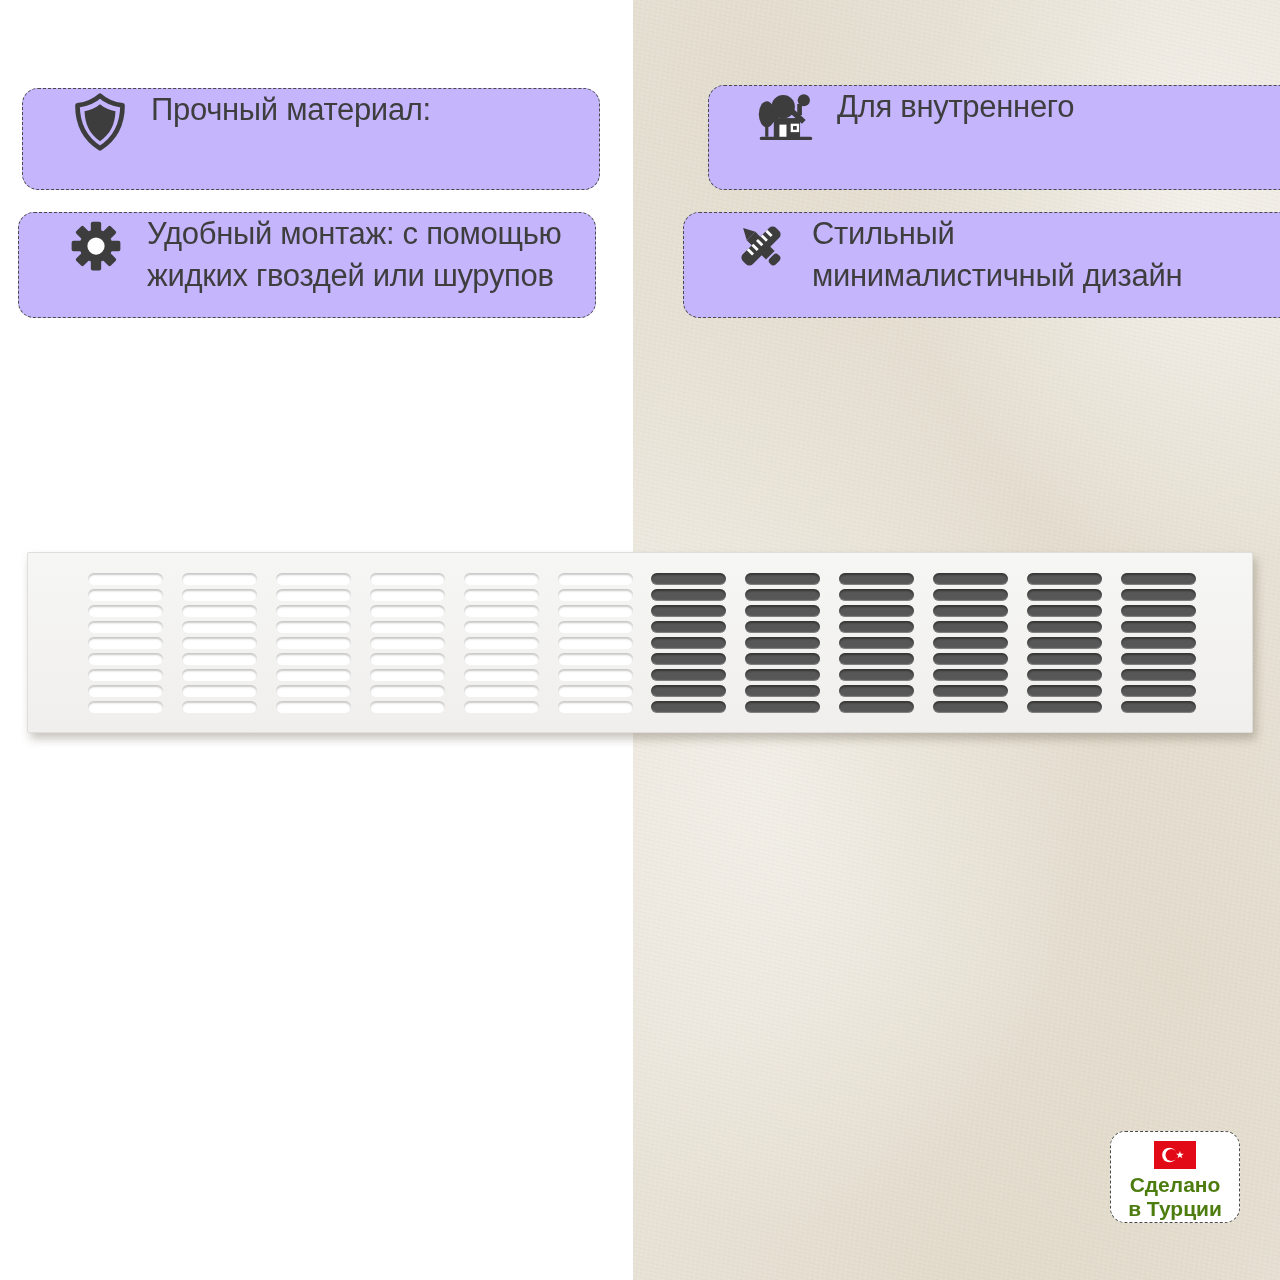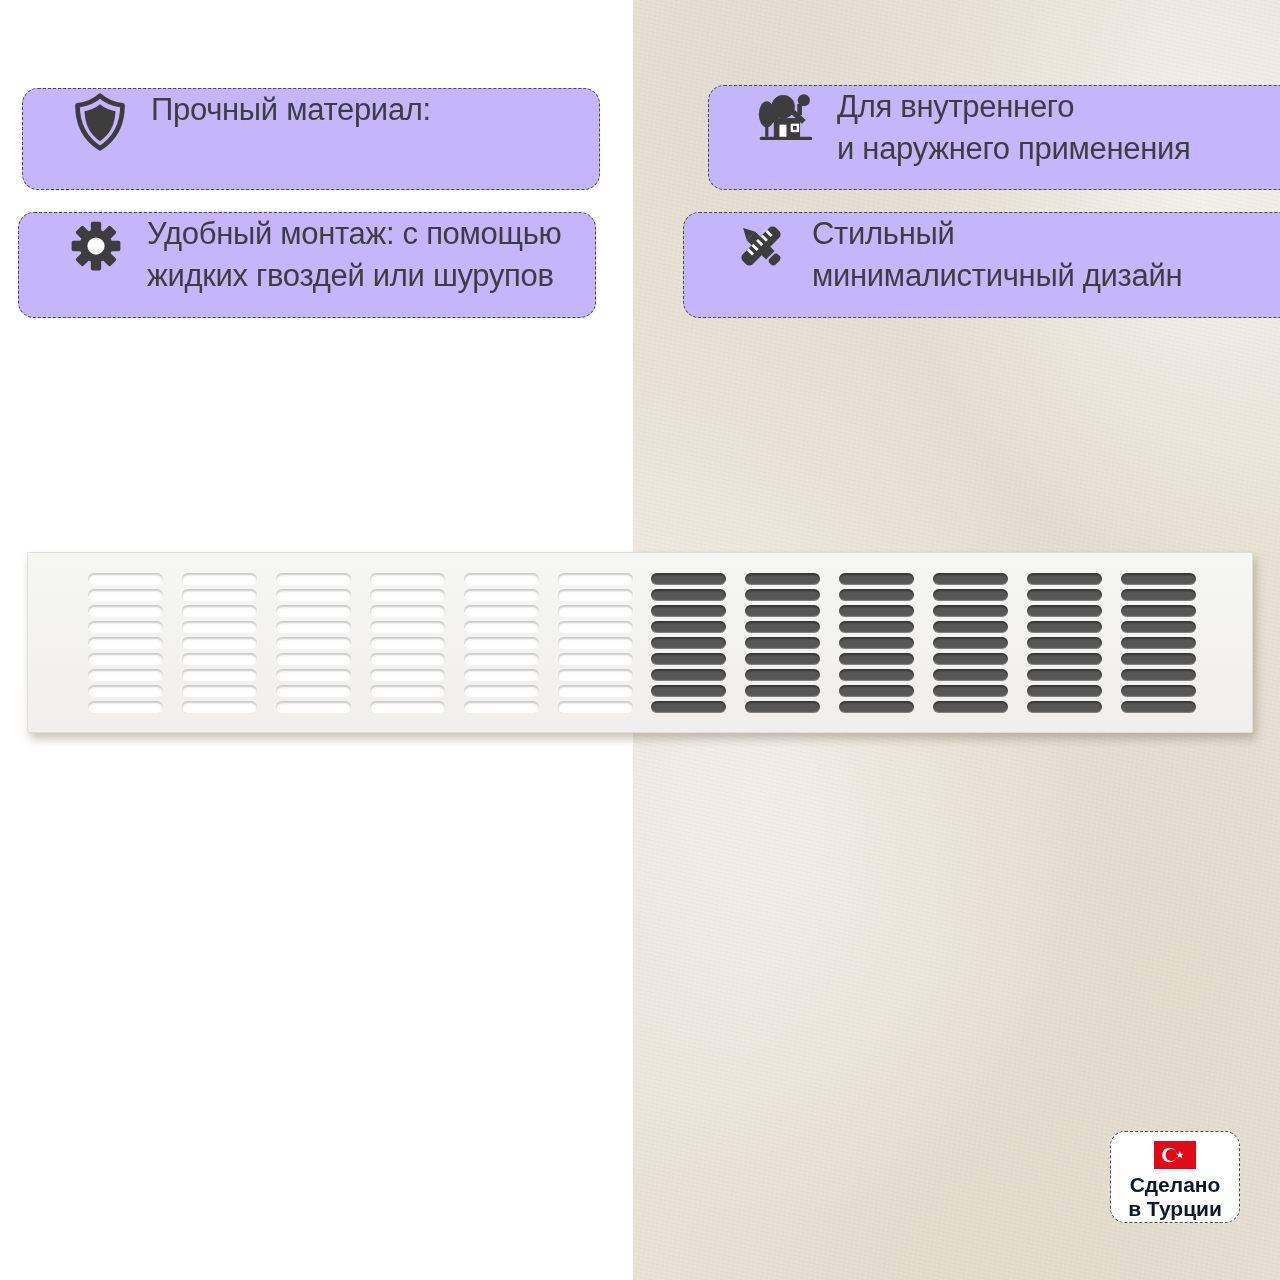--- a/index.html
+++ b/index.html
@@ -90,21 +90,21 @@
     border:1.5px dashed #4a4a4a;
     border-radius:15px;
     box-sizing:border-box;
     display:flex;flex-direction:column;align-items:center;
     padding-top:9px;
   }
   .badge-flag{width:42px;height:28px;display:block;}
   .badge-text{
     margin-top:4px;
     font-size:21px;line-height:24px;font-weight:bold;
-    text-align:center;color:#0f172a;
+    text-align:center;color:#4d7c0f;
   }
   .badge-text span{display:block;}
 </style>
 </head>
 <body>
 
 <div class="canvas">
 
   <div class="texture"></div>
 
@@ -156,21 +156,20 @@
           <rect x="19" y="31" width="28" height="21"></rect>
           <rect x="25" y="38" width="7.5" height="14" fill="#ffffff"></rect>
           <rect x="37" y="37" width="9" height="9" fill="#ffffff"></rect>
           <rect x="39.5" y="39.5" width="4" height="4"></rect>
           <rect x="4" y="51" width="56" height="3.5" rx="1.7"></rect>
         </g>
       </svg>
     </div>
     <div class="feature-text">
       <span>Для внутреннего</span>
-      <span>и наружнего применения</span>
     </div>
   </div>
 
   <div class="feature-box fb4">
     <div class="icon-wrap">
       <svg width="60" height="60" viewBox="0 0 64 64">
         <g transform="rotate(-45 32 32)" fill="#3d3d3d">
           <polygon points="32,5 25.5,17 38.5,17"></polygon>
           <rect x="25.5" y="17" width="13" height="29"></rect>
           <rect x="25.5" y="48" width="13" height="9" rx="4"></rect>

